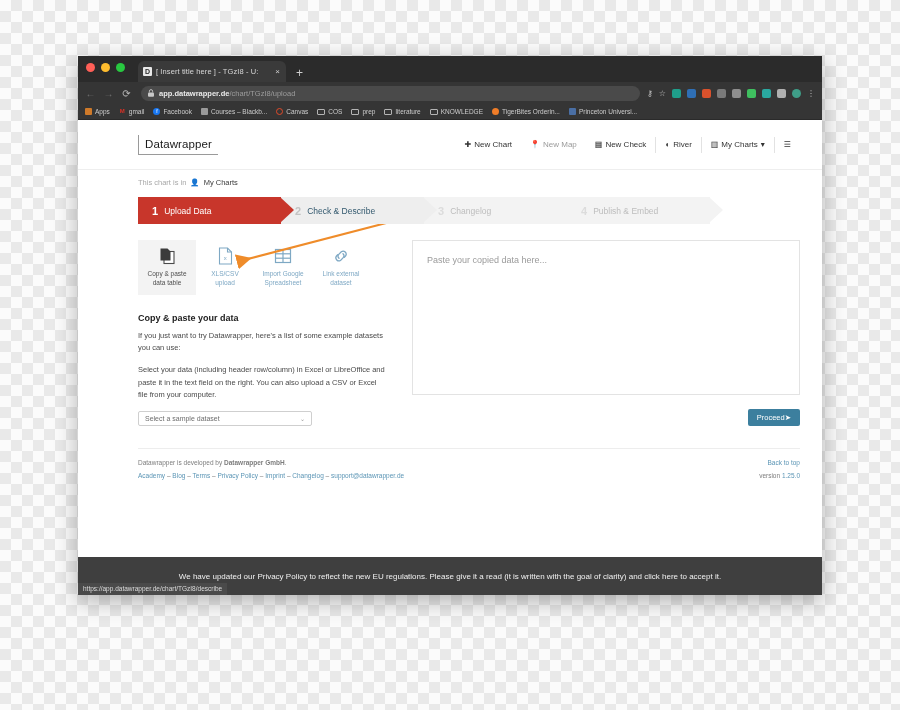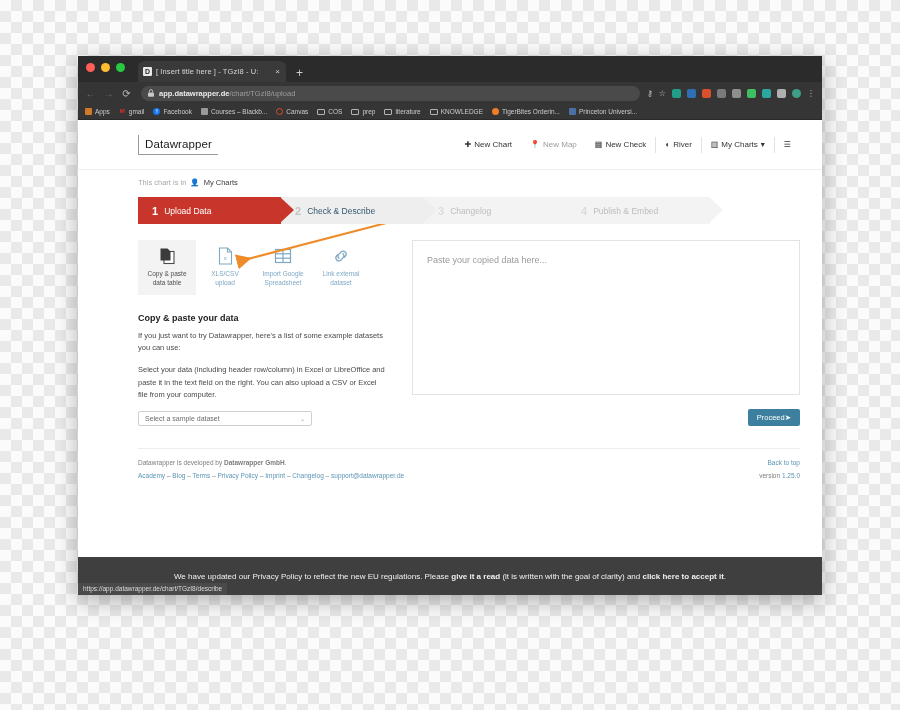--- a/index.html
+++ b/index.html
@@ -193,21 +193,21 @@
     color: #fff; font-size: 15px; display: flex; align-items: center;
     justify-content: center; z-index: 5;
   }
 
   
   .privacy {
     position: absolute; left: 0; bottom: 0; width: 100%; height: 38px;
     background: #3f3f3f; color: #f0f0f0; font-size: 8px;
     display: flex; align-items: center; justify-content: center; z-index: 10;
   }
-  .privacy b { font-weight: bold; }
+  .privacy b { font-weight: normal; }
 
   
   .status-url {
     position: absolute; left: 0; bottom: 0; z-index: 20;
     background: #4a4a4a; color: #dcdcdc; font-size: 6.5px;
     padding: 2px 5px 3px; white-space: nowrap;
   }
 
   
   #annot { position: absolute; left: 0; top: 0; width: 900px; height: 710px; pointer-events: none; }

